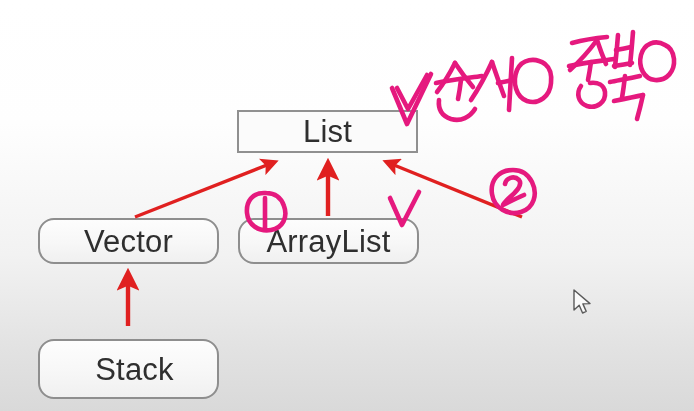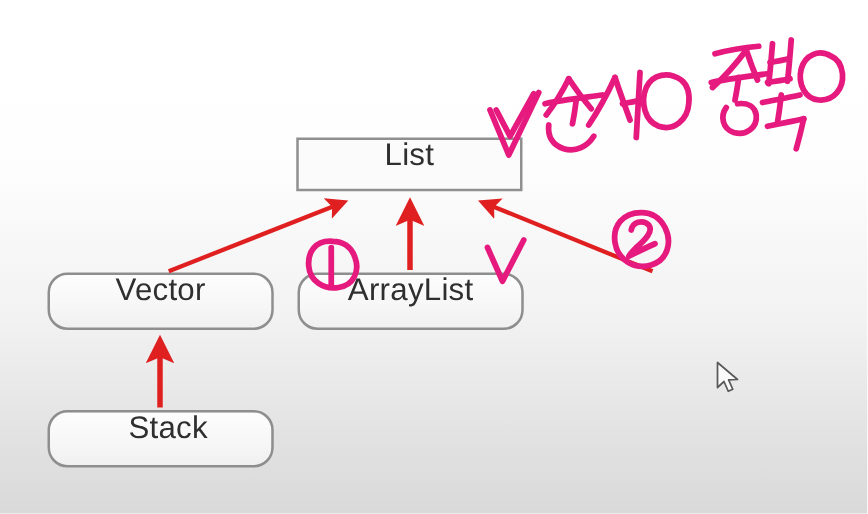--- a/index.html
+++ b/index.html
@@ -13,25 +13,26 @@
     height: 411px;
     overflow: hidden;
     background: linear-gradient(to bottom, #ffffff 0%, #fefefe 30%, #f2f2f2 62%, #e2e2e2 85%, #d9d9d9 100%);
     font-family: "Liberation Sans", sans-serif;
   }
   
   .node {
     position: absolute;
     box-sizing: border-box;
     display: flex;
+    align-items: center;
     justify-content: center;
     background: linear-gradient(to bottom, #fdfdfd 0%, #f7f7f7 55%, #f0f0f0 100%);
     border: 2px solid #8e8e8e;
     color: #2f2f2f;
-    font-size: 25px;
+    font-size: 31px;
     font-weight: 400;
     letter-spacing: 0.2px;
     z-index: 4;
   }
   .node.rounded {
     border-radius: 16px;
   }
   .node.square {
     border-radius: 0;
     border-width: 2px;
@@ -85,21 +86,21 @@
 
   <div class="node rounded" style="left:238px; top:218px; width:181px; height:46px;">
     <span class="node-label">ArrayList</span>
   </div>
 
   <div class="node rounded" style="left:38px; top:218px; width:181px; height:46px;">
     <span class="node-label">Vector</span>
   </div>
 
 
-  <div class="node rounded" style="left:38px; top:328px; width:181px; height:46px;padding-left:12px;">
+  <div class="node rounded" style="left:38px; top:339px; width:181px; height:60px;padding-left:12px;">
     <span class="node-label">Stack</span>
   </div>
 
   <svg id="ink-layer" viewBox="0 0 694 411" xmlns="http://www.w3.org/2000/svg">
     <g fill="none" stroke="#e5197e" stroke-width="4.6" stroke-linecap="round" stroke-linejoin="round">
 
       <g>
         <path d="M392,88 L407,124 L431,74"></path>
       </g>
 

